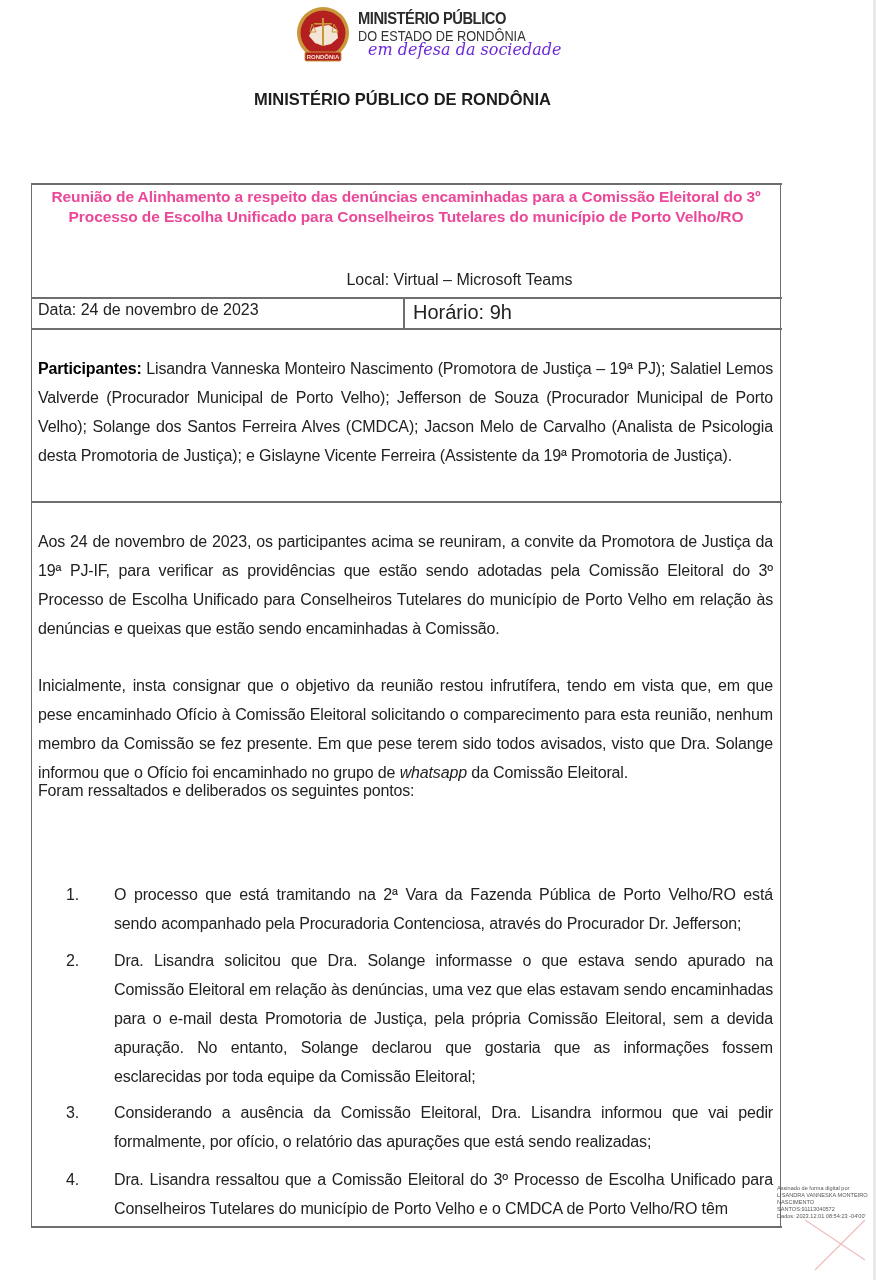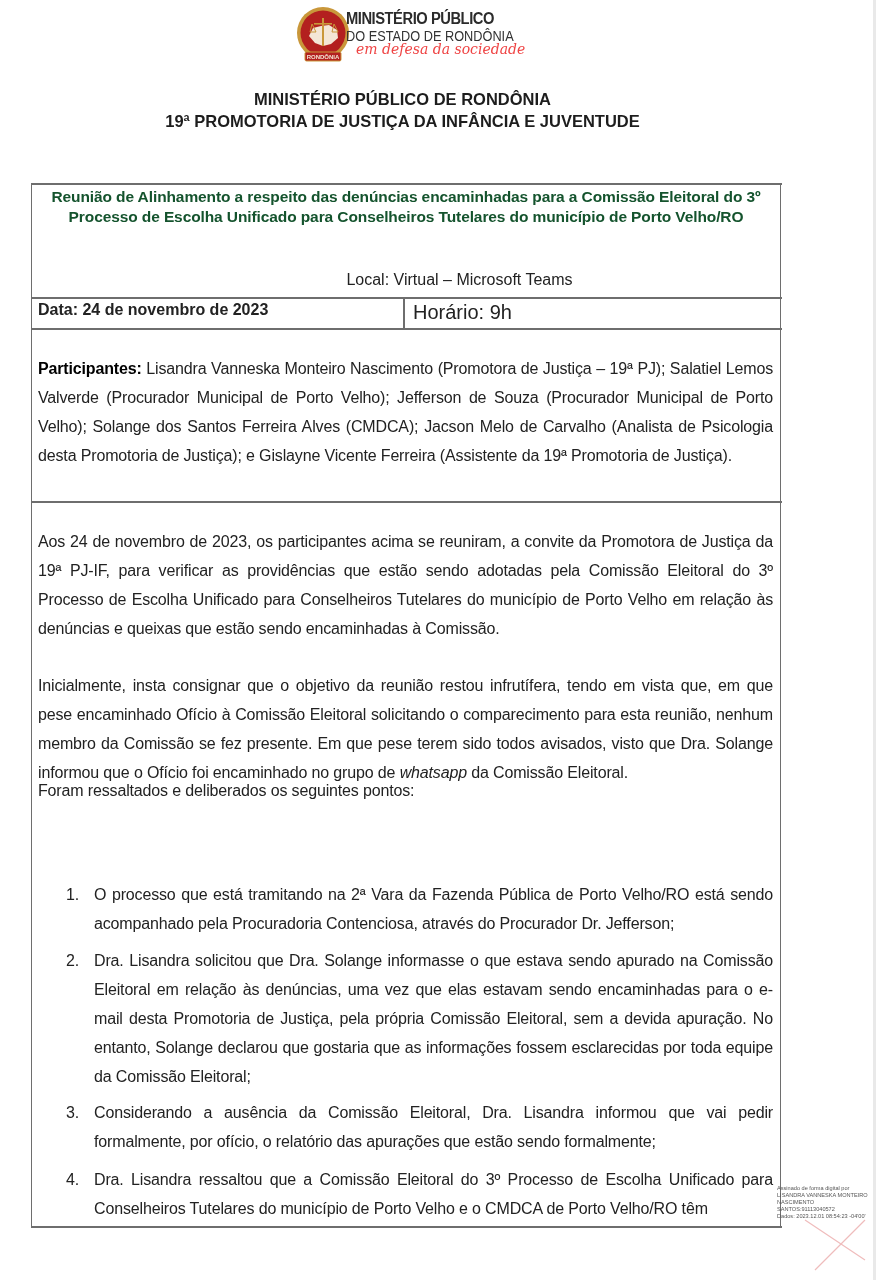--- a/index.html
+++ b/index.html
@@ -3,41 +3,41 @@
 <meta charset="utf-8">
 <style>
   html, body { margin: 0; padding: 0; }
   body {
     width: 876px; height: 1280px; background: #ffffff; position: relative; overflow: hidden;
     font-family: "Liberation Sans", sans-serif; color: #1a1a1a;
   }
   .right-edge { position: absolute; top: 0; right: 0; width: 3px; height: 1280px; background: #e9e9e9; }
   .logo { position: absolute; left: 295px; top: 6px; width: 230px; height: 60px; }
   .seal { position: absolute; left: 0; top: 0; width: 56px; height: 58px; }
-  .logo-text { position: absolute; left: 51px; top: 5px; }
+  .logo-text { position: absolute; left: 63px; top: 5px; }
   .logo-l1 { font-family: "Liberation Sans", sans-serif; font-weight: bold; font-size: 16px; line-height: 16px; color: #2b2b2b; letter-spacing: -0.5px; transform: scaleX(0.92); transform-origin: left; white-space: nowrap; }
   .logo-l2 { font-size: 15px; line-height: 15px; color: #333; transform: scaleX(0.85); transform-origin: left; white-space: nowrap; margin-top: 1px; }
-  .logo-l3 { font-family: "DejaVu Serif", serif; font-style: italic; font-size: 14px; line-height: 13px; color: #ef4444; margin-left: 10px; white-space: nowrap; }
+  .logo-l3 { font-family: "DejaVu Serif", serif; font-style: italic; font-size: 16px; line-height: 13px; color: #6d28d9; margin-left: 10px; white-space: nowrap; }
 
   .org { position: absolute; left: 0; top: 88px; width: 805px; text-align: center; font-weight: bold; font-size: 16.5px; line-height: 22px; color: #1d1d1d; }
 
   .box { position: absolute; left: 31px; width: 750px; border-left: 1.5px solid #6e6e6e; border-right: 1.5px solid #6e6e6e; box-sizing: border-box; }
   .hline { position: absolute; left: 31px; width: 751px; height: 1.5px; background: #6e6e6e; }
 
-  .title { position: absolute; left: 31px; top: 187px; width: 750px; text-align: center; font-weight: bold; font-size: 15.5px; line-height: 19.5px; color: #14532d; font-family: "Liberation Sans", sans-serif; letter-spacing: -0.1px; }
+  .title { position: absolute; left: 31px; top: 187px; width: 750px; text-align: center; font-weight: bold; font-size: 15.5px; line-height: 19.5px; color: #ec4899; font-family: "Liberation Sans", sans-serif; letter-spacing: -0.1px; }
   .local { position: absolute; left: 31px; top: 271px; width: 857px; text-align: center; font-size: 16px; color: #222; }
-  .date { position: absolute; left: 38px; top: 301px; font-size: 16px; color: #222; font-weight: bold; }
+  .date { position: absolute; left: 38px; top: 301px; font-size: 16px; color: #222; }
   .time { position: absolute; left: 413px; top: 301px; font-size: 20px; color: #222; }
   .vdiv { position: absolute; left: 403px; top: 297px; width: 1.5px; height: 32px; background: #6e6e6e; }
 
   .para { position: absolute; left: 38px; width: 735px; font-size: 16px; line-height: 29px; color: #222; text-align: justify; letter-spacing: -0.15px; font-stretch: condensed; }
   .para b { color: #000000; }
   .list-item { position: absolute; left: 38px; width: 735px; font-size: 16px; line-height: 29px; color: #222; letter-spacing: -0.15px; }
   .list-num { position: absolute; left: 28px; top: 0; }
-  .list-text { margin-left: 56px; text-align: justify; }
+  .list-text { margin-left: 76px; text-align: justify; }
 
   .sig { position: absolute; left: 777px; top: 1180px; width: 99px; }
   .sig-name { font-size: 9.5px; line-height: 11.5px; color: #444; letter-spacing: -0.3px; }
   .sig-small { margin-top: 5px; font-size: 5.6px; line-height: 7px; color: #555; }
   .sig-mark { position: absolute; left: 795px; top: 1190px; width: 80px; height: 90px; }
 </style>
 </head>
 <body>
 
 <div class="right-edge"></div>
@@ -56,21 +56,20 @@
   </svg>
   <div class="logo-text">
     <div class="logo-l1">MINISTÉRIO PÚBLICO</div>
     <div class="logo-l2">DO ESTADO DE RONDÔNIA</div>
     <div class="logo-l3">em defesa da sociedade</div>
   </div>
 </div>
 
 <div class="org">
   <div>MINISTÉRIO PÚBLICO DE RONDÔNIA</div>
-  <div>19ª PROMOTORIA DE JUSTIÇA DA INFÂNCIA E JUVENTUDE</div>
 </div>
 
 <div class="box" style="top:184px; height:1043px;"></div>
 <div class="hline" style="top:183px;"></div>
 <div class="hline" style="top:297px;"></div>
 <div class="hline" style="top:328px;"></div>
 <div class="hline" style="top:501px;"></div>
 <div class="hline" style="top:1226px;"></div>
 <div class="vdiv"></div>
 
@@ -90,21 +89,21 @@
 <div class="list-item" style="top:880px;">
   <span class="list-num">1.</span>
   <div class="list-text">O processo que está tramitando na 2ª Vara da Fazenda Pública de Porto Velho/RO está sendo acompanhado pela Procuradoria Contenciosa, através do Procurador Dr. Jefferson;</div>
 </div>
 <div class="list-item" style="top:946px;">
   <span class="list-num">2.</span>
   <div class="list-text">Dra. Lisandra solicitou que Dra. Solange informasse o que estava sendo apurado na Comissão Eleitoral em relação às denúncias, uma vez que elas estavam sendo encaminhadas para o e-mail desta Promotoria de Justiça, pela própria Comissão Eleitoral, sem a devida apuração. No entanto, Solange declarou que gostaria que as informações fossem esclarecidas por toda equipe da Comissão Eleitoral;</div>
 </div>
 <div class="list-item" style="top:1098px;">
   <span class="list-num">3.</span>
-  <div class="list-text">Considerando a ausência da Comissão Eleitoral, Dra. Lisandra informou que vai pedir formalmente, por ofício, o relatório das apurações que estão sendo formalmente;</div>
+  <div class="list-text">Considerando a ausência da Comissão Eleitoral, Dra. Lisandra informou que vai pedir formalmente, por ofício, o relatório das apurações que está sendo realizadas;</div>
 </div>
 <div class="list-item" style="top:1165px;">
   <span class="list-num">4.</span>
   <div class="list-text">Dra. Lisandra ressaltou que a Comissão Eleitoral do 3º Processo de Escolha Unificado para Conselheiros Tutelares do município de Porto Velho e o CMDCA de Porto Velho/RO têm</div>
 </div>
 
 <svg class="sig-mark" viewBox="0 0 80 90">
   <path d="M10 30 L70 70 M70 30 L20 80" stroke="#e8a0a0" stroke-width="1.2" fill="none" opacity="0.7"></path>
 </svg>
 <div class="sig">

